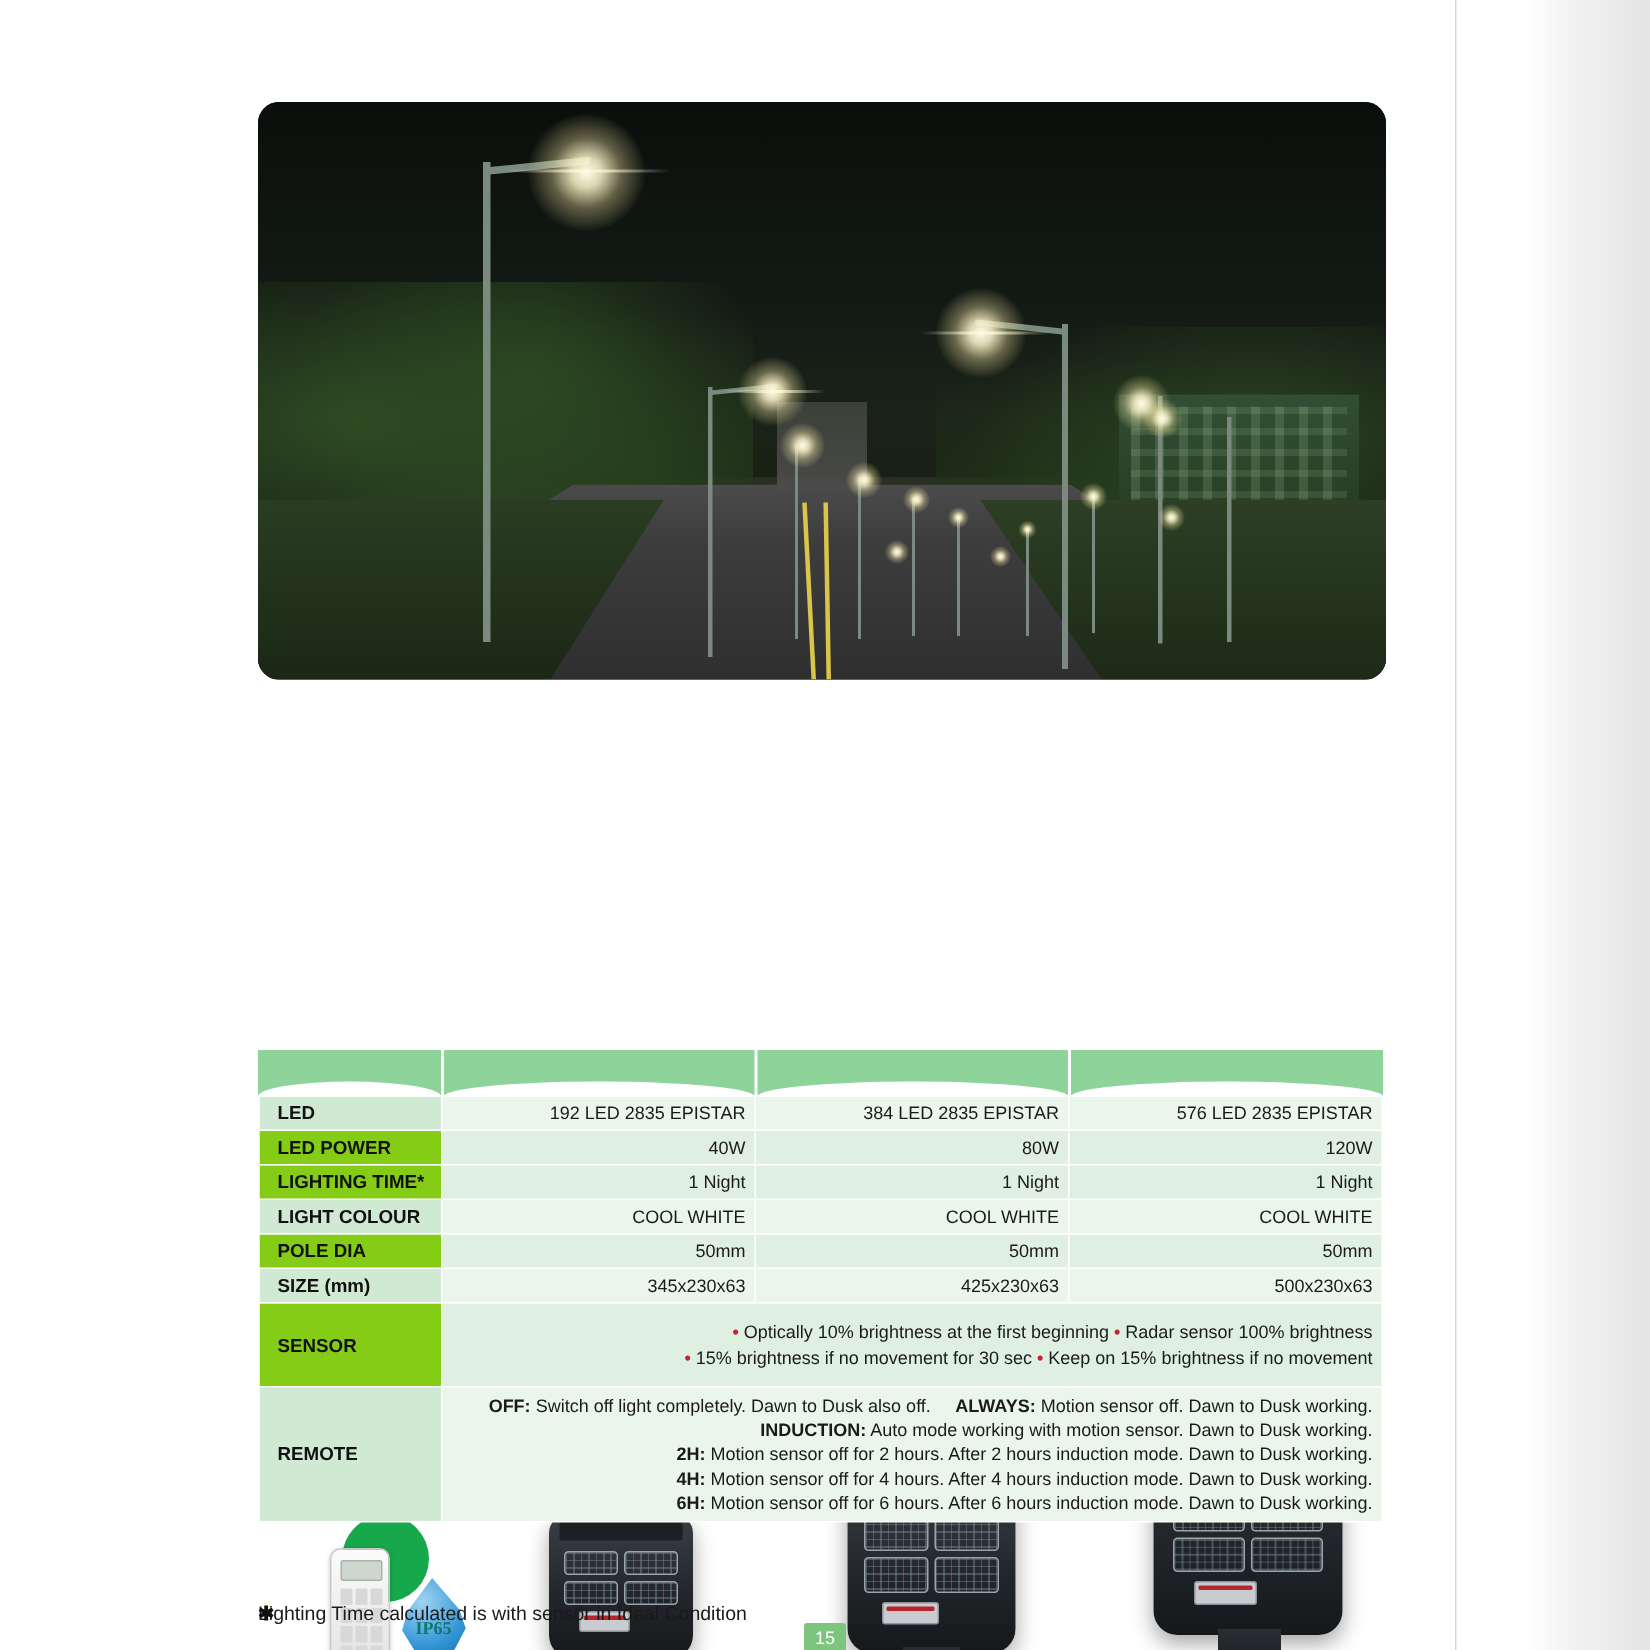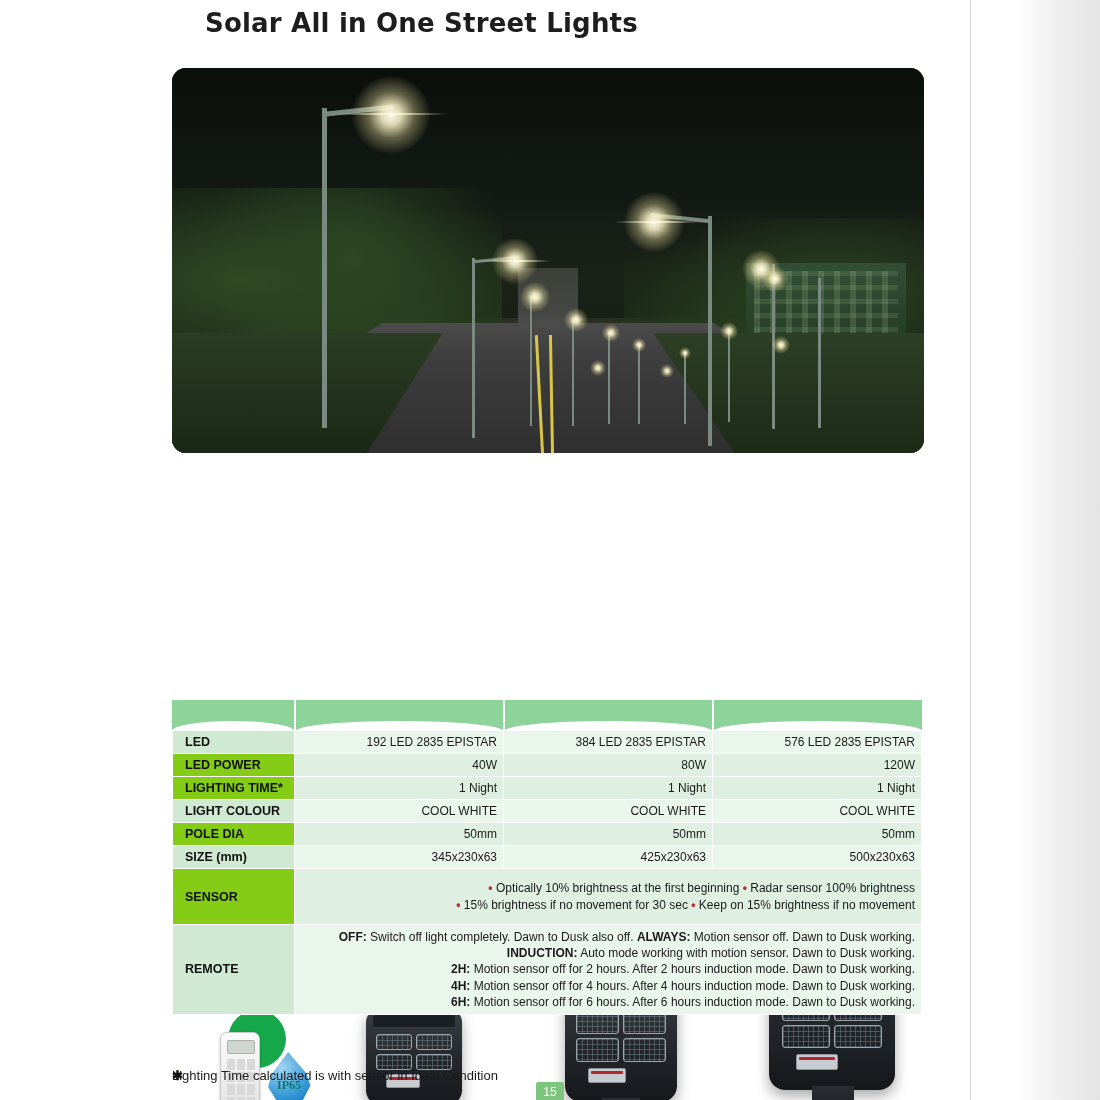--- a/index.html
+++ b/index.html
@@ -196,40 +196,39 @@
     background:#cfe9d2; color:#111;
     padding-left:12px;
   }
   table.spec tr.alt th.rowhead { background:#84cc16; }
   table.spec td { background:#eaf6ec; }
   table.spec tr.alt td { background:#dff0e2; }
   td.sensor-cell, td.remote-cell {
     text-align:center; line-height:1.35; padding:8px 10px;
   }
   .bullet { color:#c0272d; font-weight:bold; }
-  .strong { font-weight:bold; }
+  .strong { font-weight:bold;margin-left:13px; }
   .footnote {
     position:absolute; left:172px; top:1068px;
     font-size:13px; color:#1a1a1a;
   }
   .footnote .star { color:#111; font-weight:bold; }
   .page-num {
     position:absolute; left:536px; top:1082px; width:28px; height:20px;
     background:#7dc47f; color:#fff; font-size:12px; text-align:center;
     line-height:20px; border-radius:2px;
   }
 </style>
 </head>
 <body>
 
 <div class="page">
 
   <div class="page-edge"></div>
 
-  <div class="title">Solar All in One Street Lights</div>
 
   <div class="hero">
     <div class="sky"></div>
     <div class="horizon-glow"></div>
     <div class="trees-left"></div>
     <div class="trees-right"></div>
     <div class="building"></div>
 
     <div class="road"></div>
     <div class="road-far"></div>

